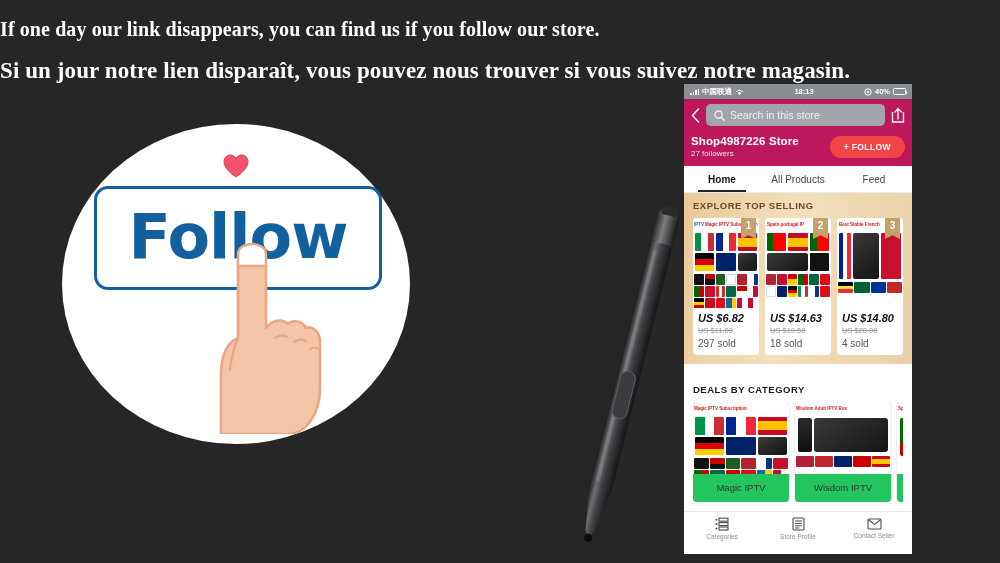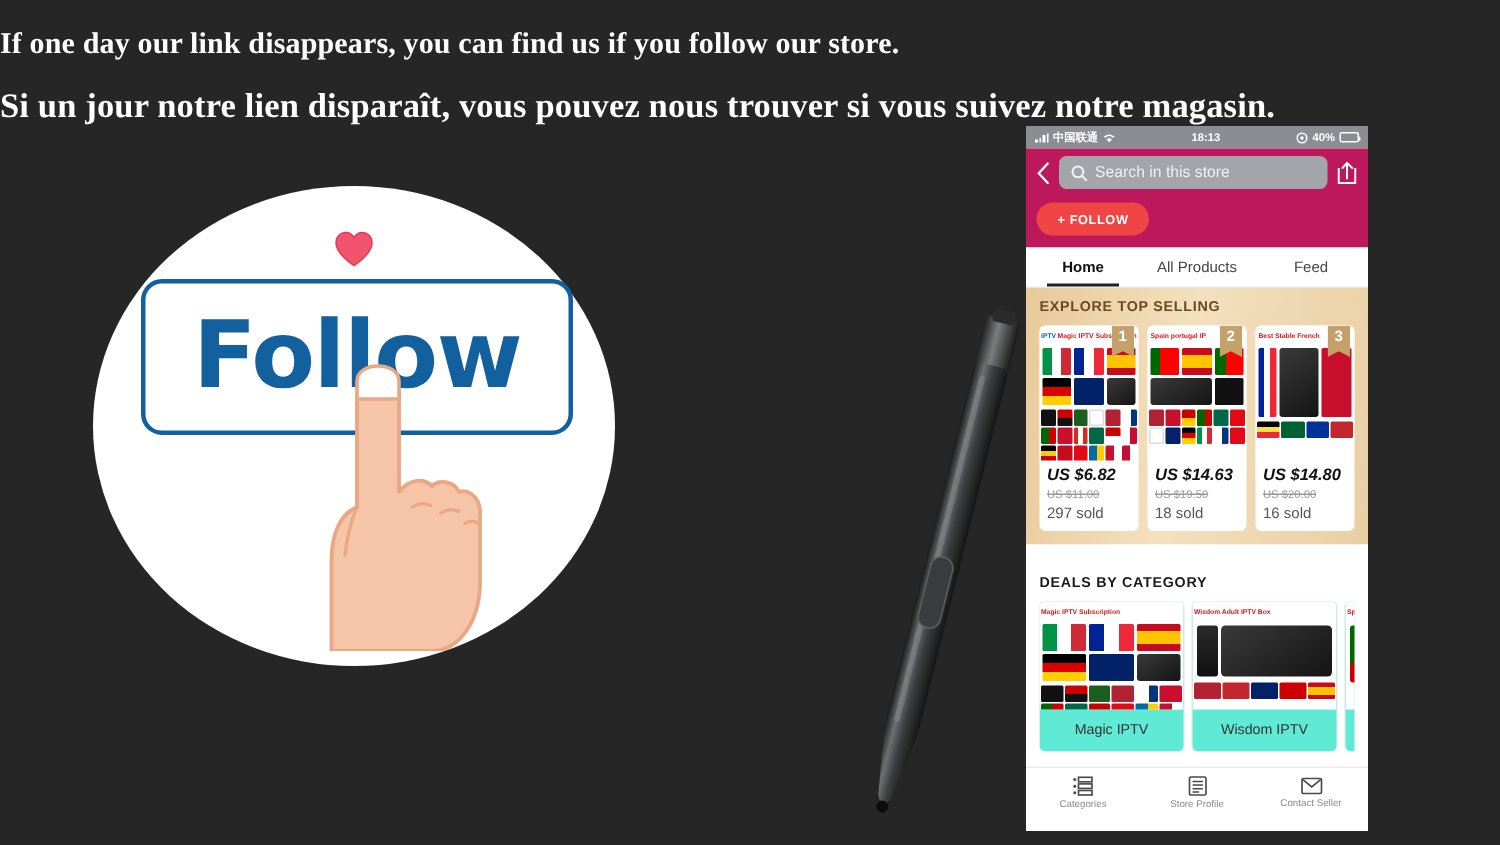--- a/index.html
+++ b/index.html
@@ -184,21 +184,21 @@
   }
   .sold-count{ font-size:10px; color:#555; margin-top:3px; }
 
   
   #category-section{ padding:20px 9px 6px; background:#fff; }
   #category-section .section-title{ color:#1a1a1a; }
   #category-cards{
     display:flex; gap:6px; margin-top:7px; overflow:hidden;
   }
   .category-card{
-    width:96px; flex:none; background:#5eead4; border-radius:4px;
+    width:96px; flex:none; background:#22c55e; border-radius:4px;
     box-shadow:0 0 0 1px #efefef; cursor:pointer; overflow:hidden;
   }
   .category-card.clipped{ width:34px; }
   .cat-img{ height:72px; overflow:hidden; position:relative; background:#fff; }
   .cat-label{
     text-align:center; font-size:9.5px; color:#333;
     padding:8px 0 9px;
   }
 
   
@@ -330,20 +330,24 @@
         </svg>
         <span id="search-placeholder">Search in this store</span>
       </div>
       <svg id="share-icon" viewBox="0 0 14 16">
         <path d="M1.5 5 L1.5 15 L12.5 15 L12.5 5" fill="none" stroke="#fff" stroke-width="1.3"></path>
         <path d="M7 12 L7 2 M4 5 L7 1.6 L10.5 5" fill="none" stroke="#fff" stroke-width="1.3" stroke-linecap="round"></path>
       </svg>
     </div>
 
     <div id="store-info-row">
+      <div>
+        <div id="store-name">Shop4987226 Store</div>
+        <div id="store-followers">27  followers</div>
+      </div>
       <button id="follow-button">+ FOLLOW</button>
     </div>
   </div>
 
   <div id="store-tabs">
     <div class="store-tab active">Home</div>
     <div class="store-tab">All Products</div>
     <div class="store-tab">Feed</div>
   </div>
 
@@ -446,21 +450,21 @@
           <div class="flag-grid" style="grid-template-columns:repeat(4,1fr)">
             <div class="flag" style="background:linear-gradient(180deg,#000 33%,#fae042 33%,#fae042 66%,#ed2939 66%)"></div>
             <div class="flag" style="background:#006233"></div>
             <div class="flag" style="background:#039;position:relative"></div>
             <div class="flag" style="background:#c1272d"></div>
           </div>
         </div>
         <div class="product-meta">
           <div class="price-now">US $14.80</div>
           <div class="price-old">US $20.00</div>
-          <div class="sold-count">16 sold</div>
+          <div class="sold-count">4 sold</div>
         </div>
       </div>
 
     </div>
   </div>
 
   <div id="category-section">
     <div class="section-title">DEALS BY CATEGORY</div>
     <div id="category-cards">
 

